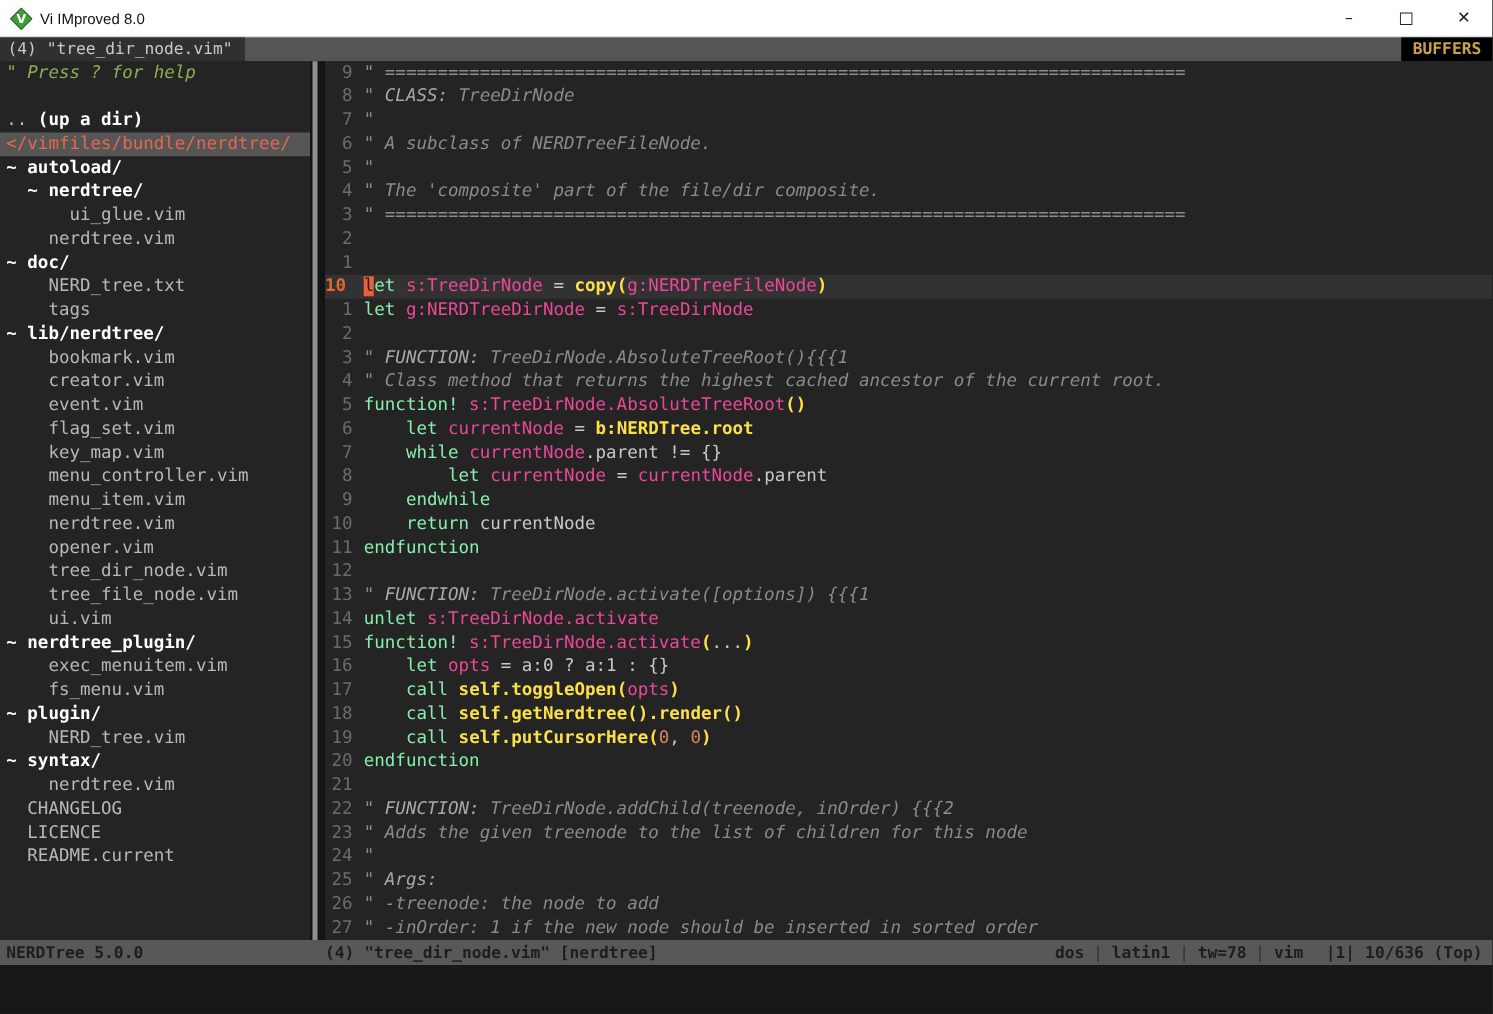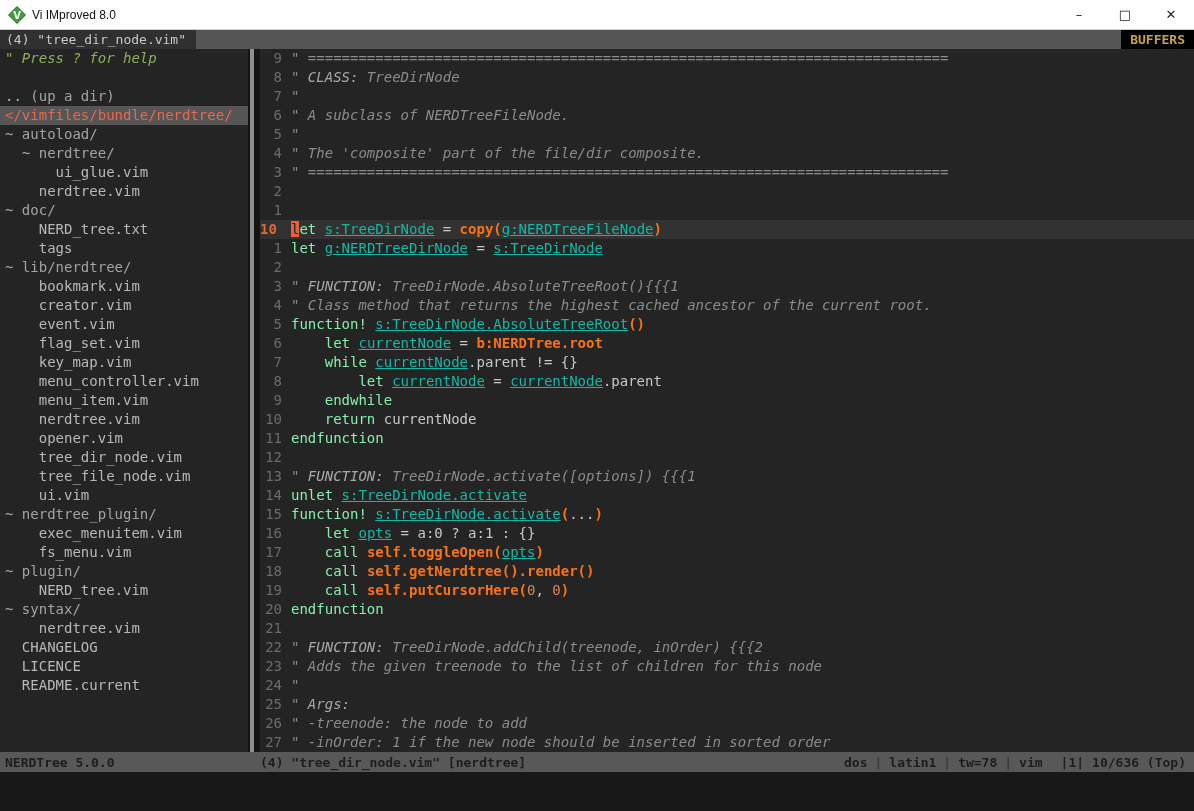--- a/index.html
+++ b/index.html
@@ -18,38 +18,38 @@
   .tab { background:#303030; color:#c9c9c9; padding:0 10px 0 6px; white-space:pre; }
   .tab-fill { flex:1; }
   .buffers-label { background:#000000; color:#c9a24b; font-weight:bold; padding:0 9px; }
 
   
   .main { flex:none; height:703px; display:flex; }
   .nerdtree { width:248px; background:#242424; padding-left:5px; overflow:hidden; }
   .trow { height:19px; line-height:19px; font-size:14px; white-space:pre; }
   .trow.thl { background:#565656; margin-left:-5px; padding-left:5px; }
   .t-help { color:#8fae58; font-style:italic; }
-  .t-dir  { color:#a3a3a3; font-weight:normal;text-align:right; }
+  .t-dir  { color:#ffffff; font-weight:bold;text-align:right; }
   .t-file { color:#b8b8b8; }
   .t-root { color:#e5694d; }
 
   .vsep { width:12px; background:#141414; position:relative; }
   .vsep-line { position:absolute; left:2px; top:0; bottom:0; width:4px; background:#8f8f8f; }
 
   .codepane { flex:1; background:#242424; overflow:hidden; }
   .crow { height:19px; line-height:19px; font-size:14px; display:flex; white-space:pre; }
   .crow.cline { background:#323232; }
   .lnum { width:22px; flex:none; text-align:right; color:#6b6b6b; }
   .lnum-cur { text-align:left; color:#df6a2d; font-weight:bold; }
   .ltxt { padding-left:9px; white-space:pre; }
   .s-c  { color:#8b8b8b; font-style:italic; }
   .s-ct { color:#a9a9a9; font-style:italic; font-weight:normal; }
   .s-k  { color:#86efac; }
-  .s-id { color:#14b8a6;text-decoration:underline; }
-  .s-fn { color:#f97316; font-weight:bold; }
+  .s-id { color:#ec4899; }
+  .s-fn { color:#fde047; font-weight:bold; }
   .s-cn { color:#d7875f; }
   .s-n  { color:#c8c8c8; }
   .s-cursor { background:#e8603c; color:#202020; }
 
   
   .statusbar { height:20px; background:#585858; flex:none; display:flex; align-items:center; font-size:13px; font-weight:bold; color:#1d1d1d; white-space:pre; }
   .sb-left { width:260px; flex:none; padding-left:5px; }
   .sb-mid { flex:1; }
   .sb-right { flex:none; padding-right:8px; display:flex; align-items:center; }
   .sb-sep { color:#3a3a3a; padding:0 7px; }

